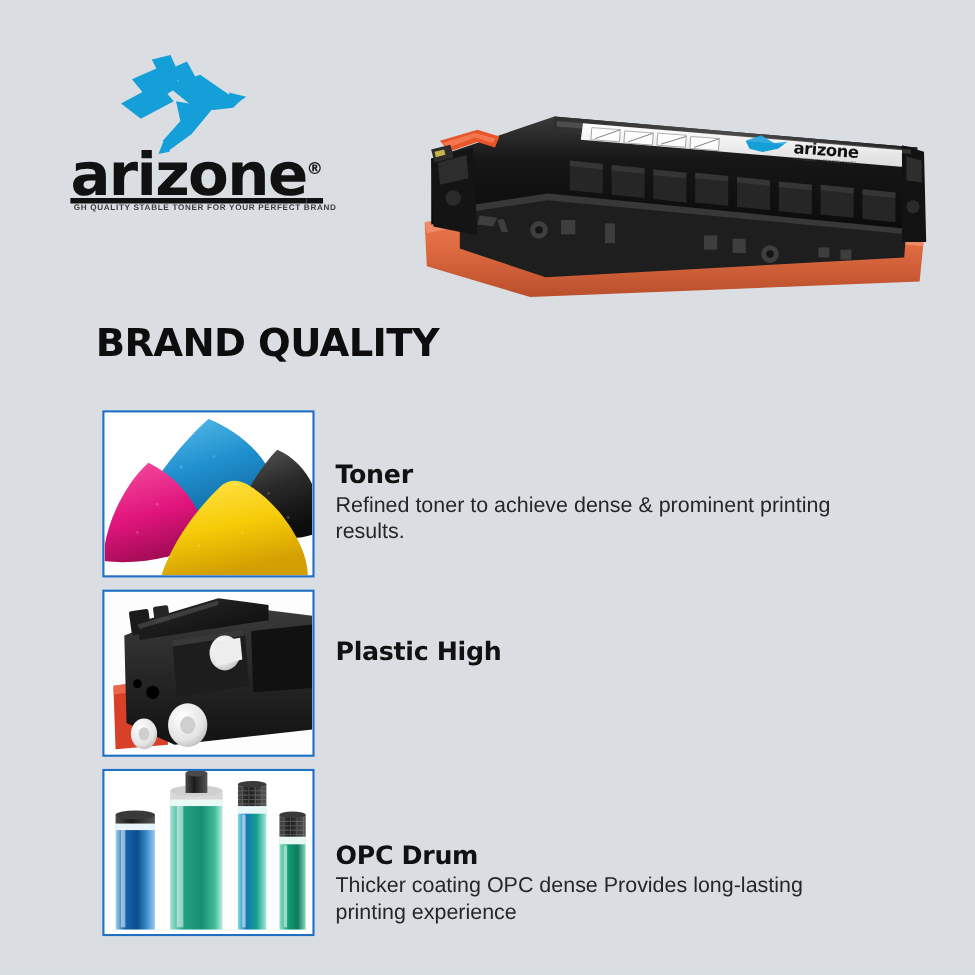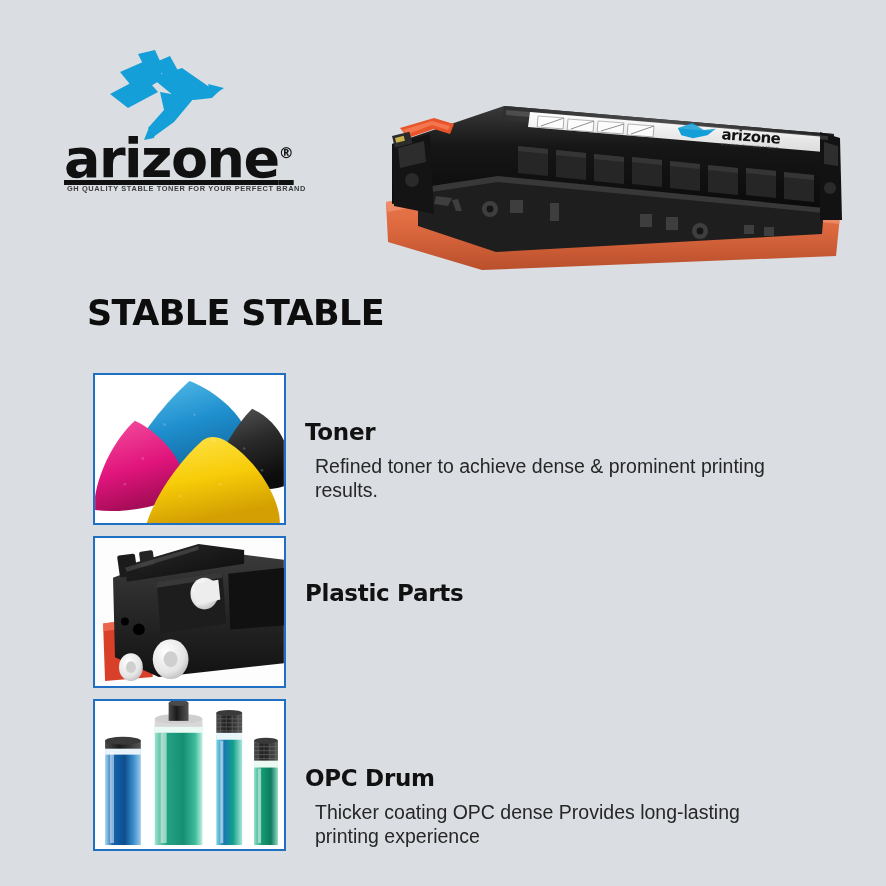--- a/index.html
+++ b/index.html
@@ -138,21 +138,21 @@
     letter-spacing: -0.3px;
     color: #111111;
     line-height: 1.15;
     margin: 14px 0 3px 0;
   }
   .feature-desc {
     font-family: "Liberation Sans", sans-serif;
     font-size: 19.5px;
     color: #262626;
     line-height: 1.22;
-    margin: 10px;
+    margin: 0;
     max-width: 470px;
   }
 </style>
 </head>
 <body>
 
 <div class="header">
 
   <div class="brand-logo">
 
@@ -274,21 +274,21 @@
 
       <path d="M442 48 L462 54 L464 136 L442 136 Z" fill="#121212"></path>
       <path d="M446 58 L460 62 L460 82 L446 80 Z" fill="#2e2e2e"></path>
       <circle cx="452" cy="104" r="6" fill="#2a2a2a"></circle>
 
       <path d="M128 26 L450 52 L450 56 L128 31 Z" fill="#ffffff" opacity="0.14"></path>
     </svg>
   </div>
 </div>
 
-<div class="section-heading">STABLE STABLE</div>
+<div class="section-heading">BRAND QUALITY</div>
 
 <div class="features">
 
   <div class="feature-row row-toner">
     <div class="thumb">
       <svg viewBox="0 0 190 149" xmlns="http://www.w3.org/2000/svg">
         <defs>
           <linearGradient id="cy" x1="0" y1="0" x2="0.4" y2="1">
             <stop offset="0" stop-color="#5cc3ec"></stop>
               <stop offset="0.55" stop-color="#1f8fce"></stop>
@@ -380,21 +380,21 @@
         <ellipse cx="110" cy="56" rx="14" ry="16" fill="url(#gear)"></ellipse>
         <path d="M100 46 L124 42 L126 62 L102 68 Z" fill="#ededed"></path>
 
         <circle cx="44" cy="92" r="6" fill="#000000"></circle>
         <circle cx="30" cy="84" r="4" fill="#000000"></circle>
 
         <path d="M30 30 L104 8 L104 12 L32 34 Z" fill="#ffffff" opacity="0.14"></path>
       </svg>
     </div>
     <div class="feature-text">
-      <p class="feature-title">Plastic Parts</p>
+      <p class="feature-title">Plastic High</p>
     </div>
   </div>
 
   <div class="feature-row row-opc">
     <div class="thumb">
       <svg viewBox="0 0 190 149" xmlns="http://www.w3.org/2000/svg">
         <defs>
           <linearGradient id="d1" x1="0" y1="0" x2="1" y2="0">
             <stop offset="0" stop-color="#a8d6ef"></stop>
               <stop offset="0.22" stop-color="#1565b0"></stop>

